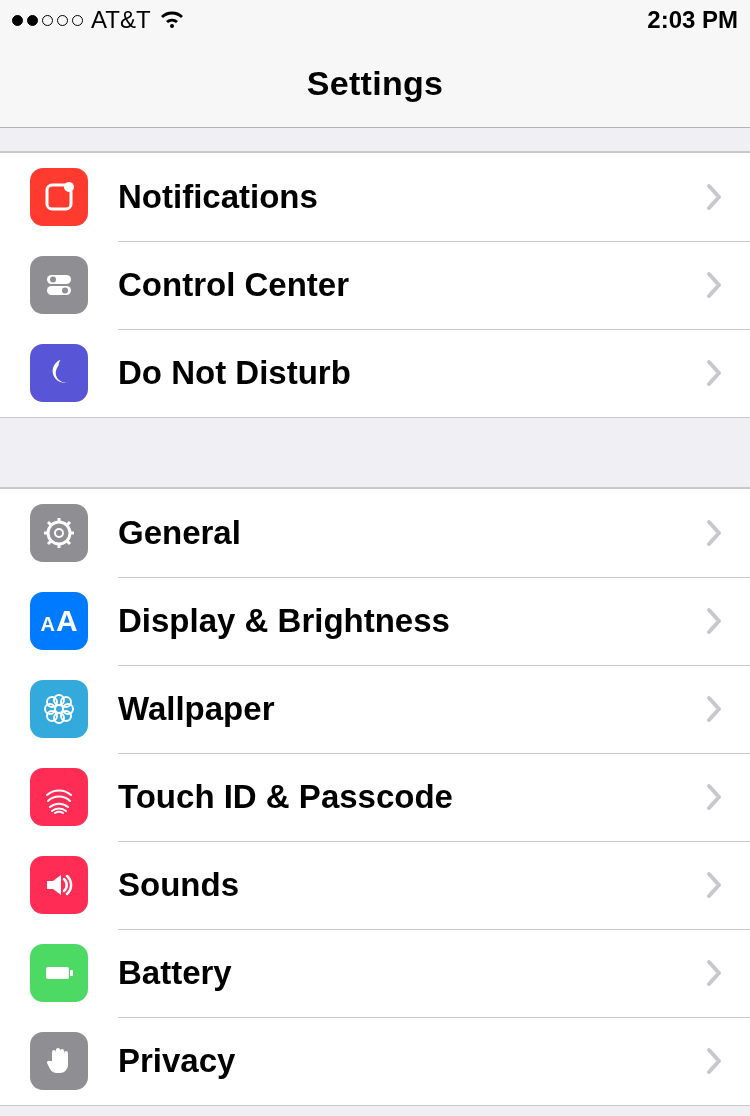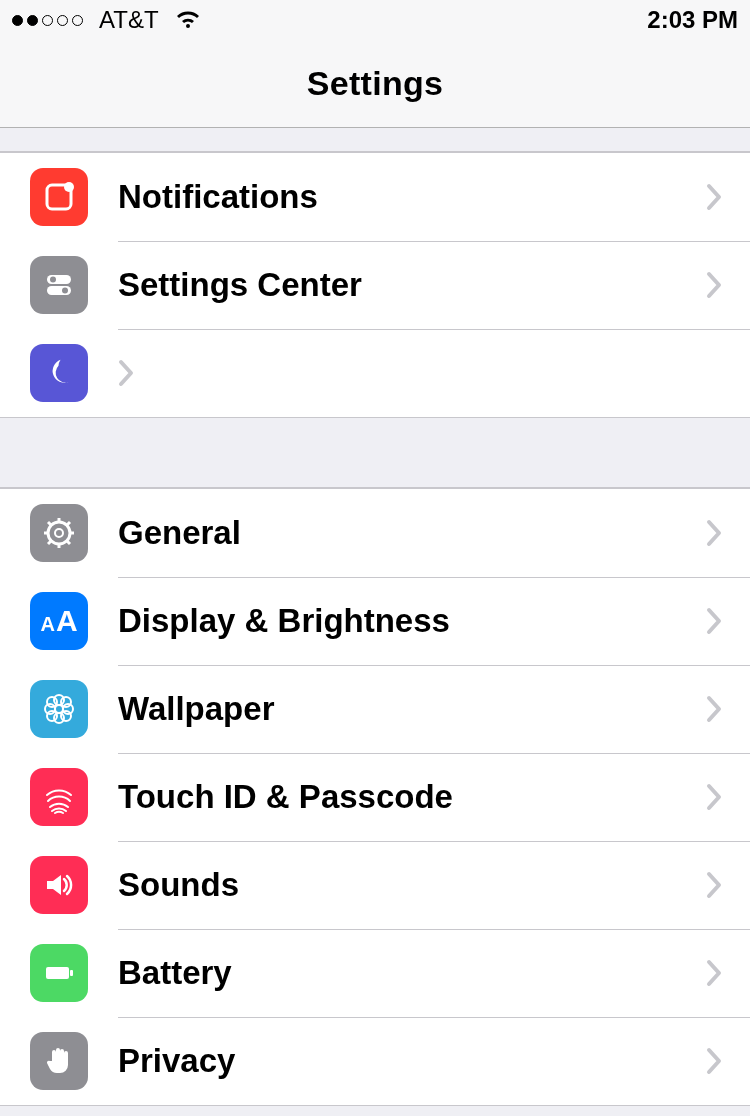--- a/index.html
+++ b/index.html
@@ -20,21 +20,21 @@
     justify-content: space-between;
     padding: 0 12px;
     font-size: 24px;
     font-weight: 500;
     color: #000;
     background: #f7f7f8;
   }
   .status-left, .status-right {
     display: flex;
     align-items: center;
-    gap: 16px;
+    gap: 8px;
   }
   .signal-dots {
     display: flex;
     gap: 4px;
     align-items: center;
   }
   .dot {
     width: 11px; height: 11px;
     border-radius: 50%;
     border: 1.5px solid #000;
@@ -190,34 +190,35 @@
 
     <div class="row">
       <div class="icon-box bg-gray">
         <svg viewBox="0 0 36 36">
             <rect x="6" y="8" width="24" height="9" rx="4.5" fill="#fff"></rect>
             <circle cx="12" cy="12.5" r="3" fill="#8e8e93"></circle>
             <rect x="6" y="19" width="24" height="9" rx="4.5" fill="#fff"></rect>
             <circle cx="24" cy="23.5" r="3" fill="#8e8e93"></circle>
           </svg>
       </div>
-      <div class="row-label">Settings Center</div>
+      <div class="row-label">Control Center</div>
       <span class="chevron">
           <svg width="16" height="28" viewBox="0 0 16 28">
             <path d="M3 3l10 11L3 25" stroke="#c7c7cc" stroke-width="4" fill="none" stroke-linecap="round" stroke-linejoin="round"></path>
           </svg>
         </span>
     </div>
 
     <div class="row">
       <div class="icon-box bg-purple">
         <svg viewBox="0 0 36 36">
             <path d="M24 6a12 12 0 100 24 10 10 0 01-4-19 12 12 0 014-5z" fill="#fff" transform="rotate(-20 18 18)"></path>
           </svg>
       </div>
+      <div class="row-label">Do Not Disturb</div>
       <span class="chevron">
           <svg width="16" height="28" viewBox="0 0 16 28">
             <path d="M3 3l10 11L3 25" stroke="#c7c7cc" stroke-width="4" fill="none" stroke-linecap="round" stroke-linejoin="round"></path>
           </svg>
         </span>
     </div>
 
   </div>
 
   <div class="group-gap"></div>

